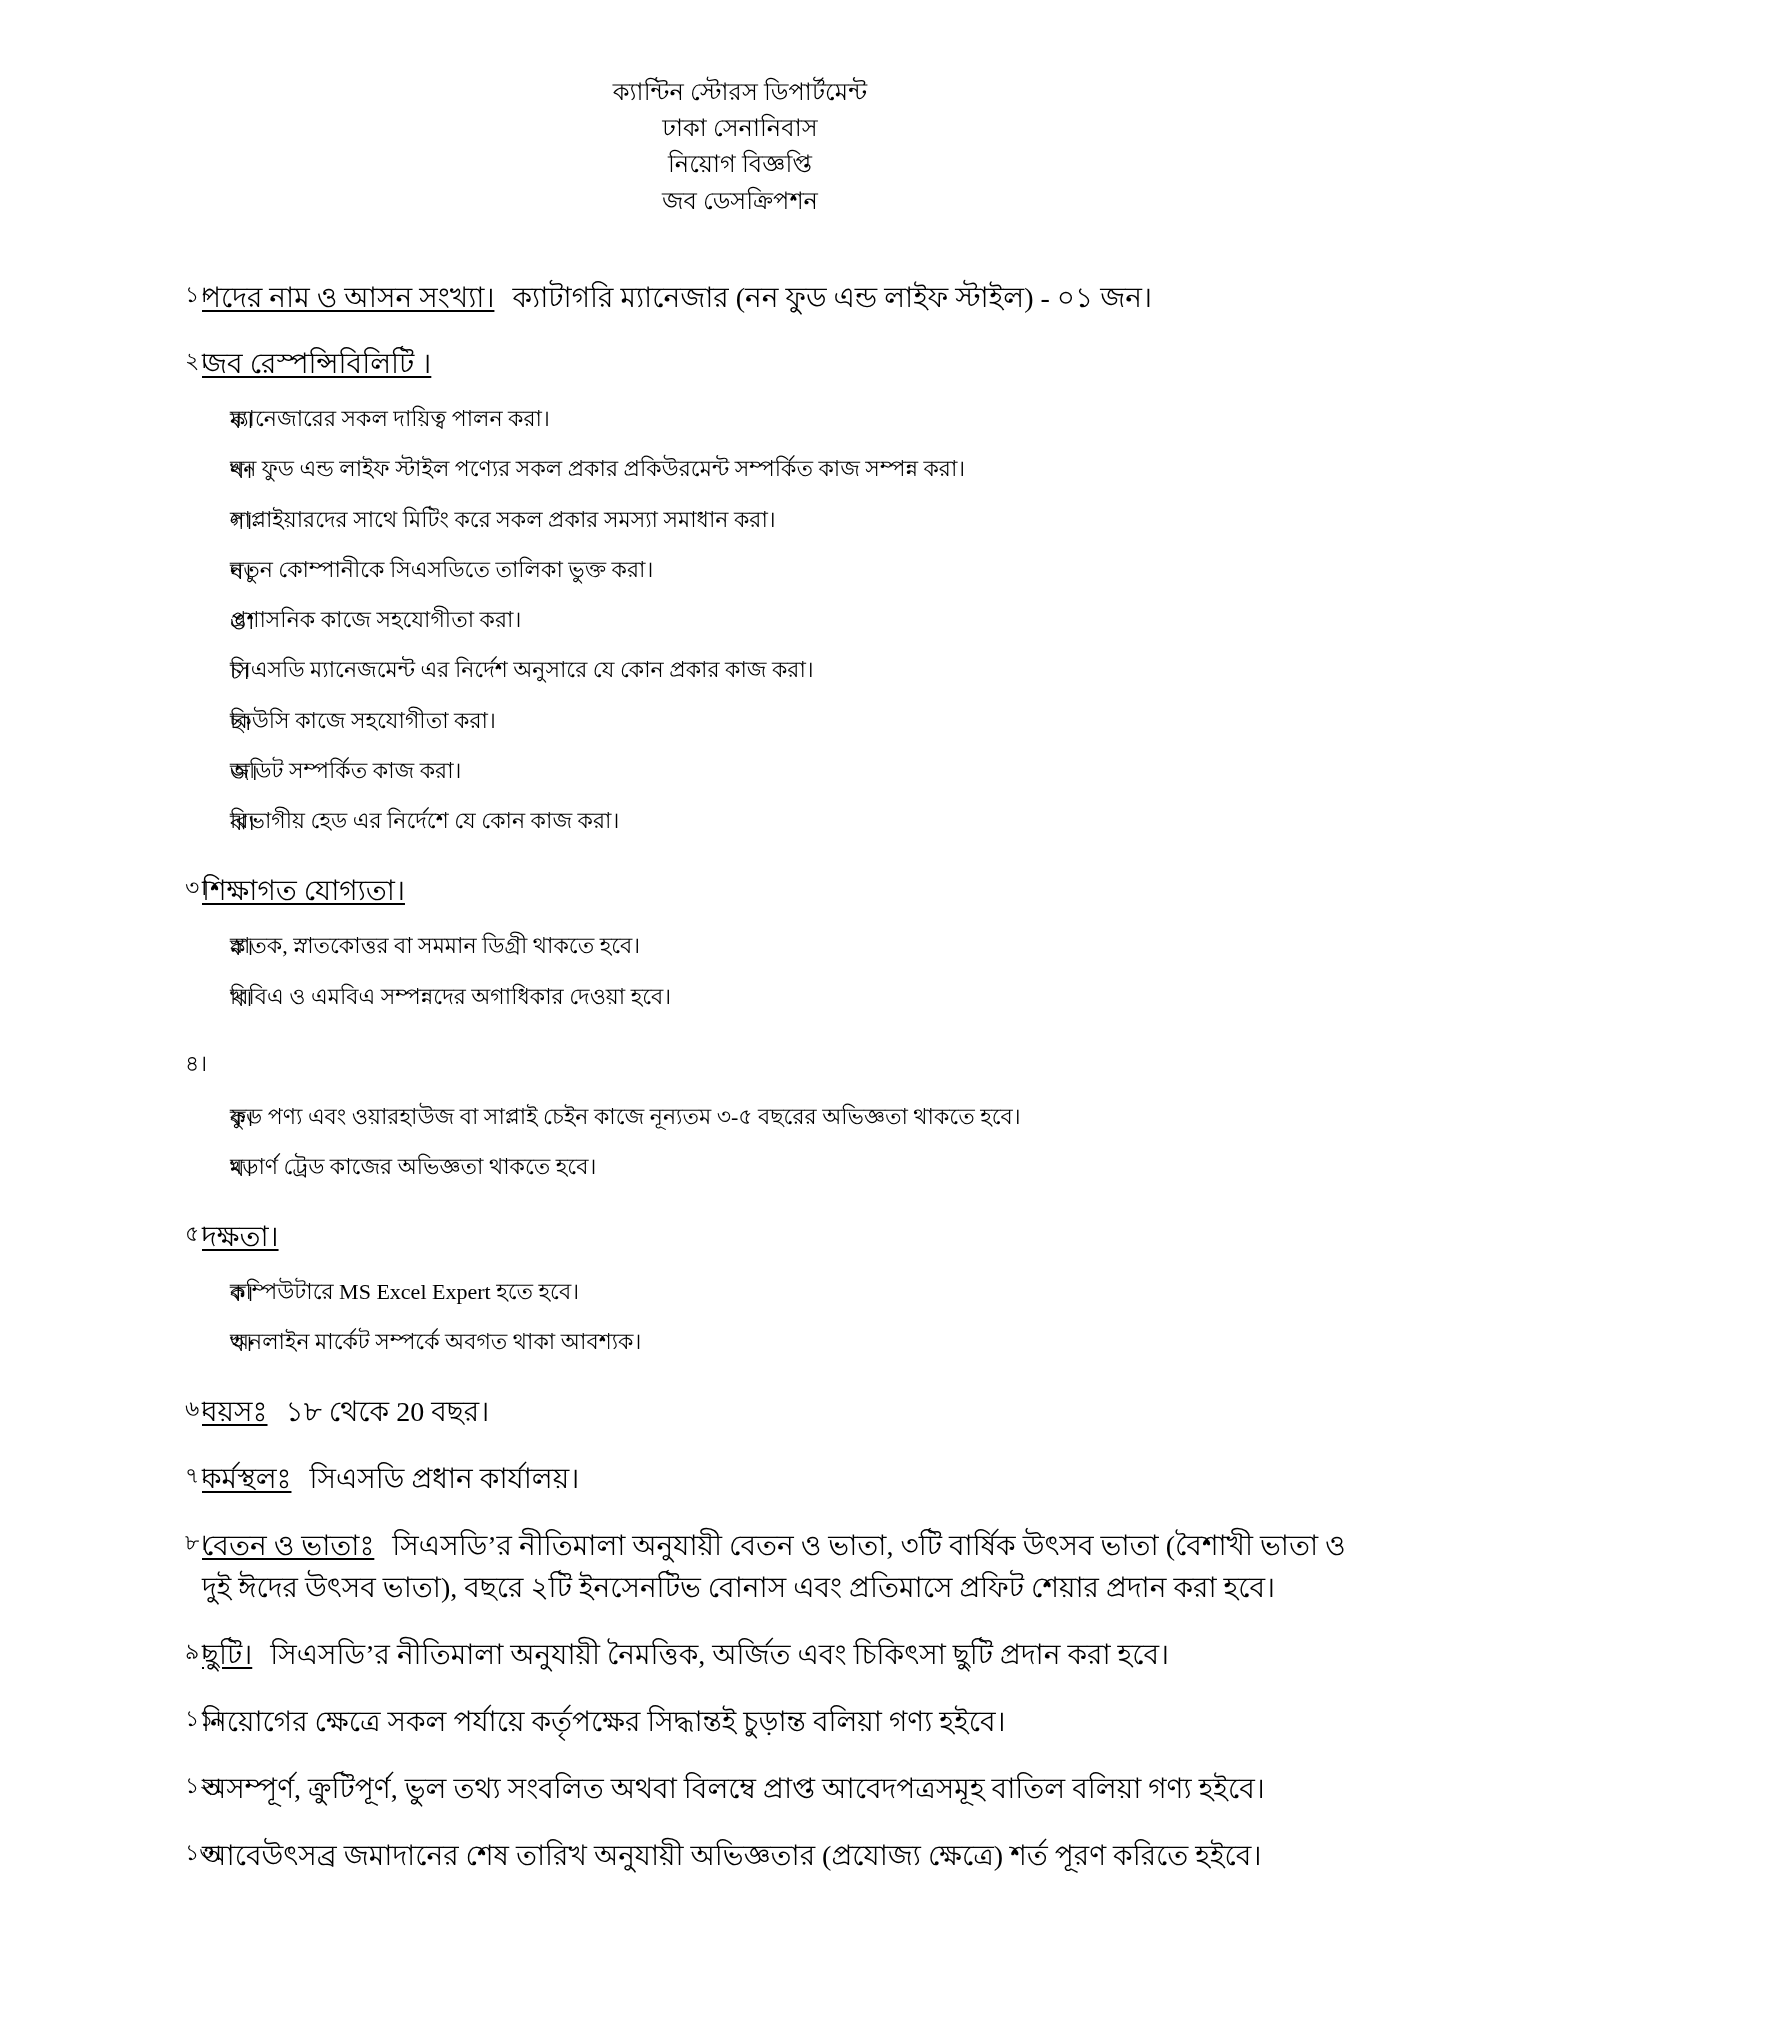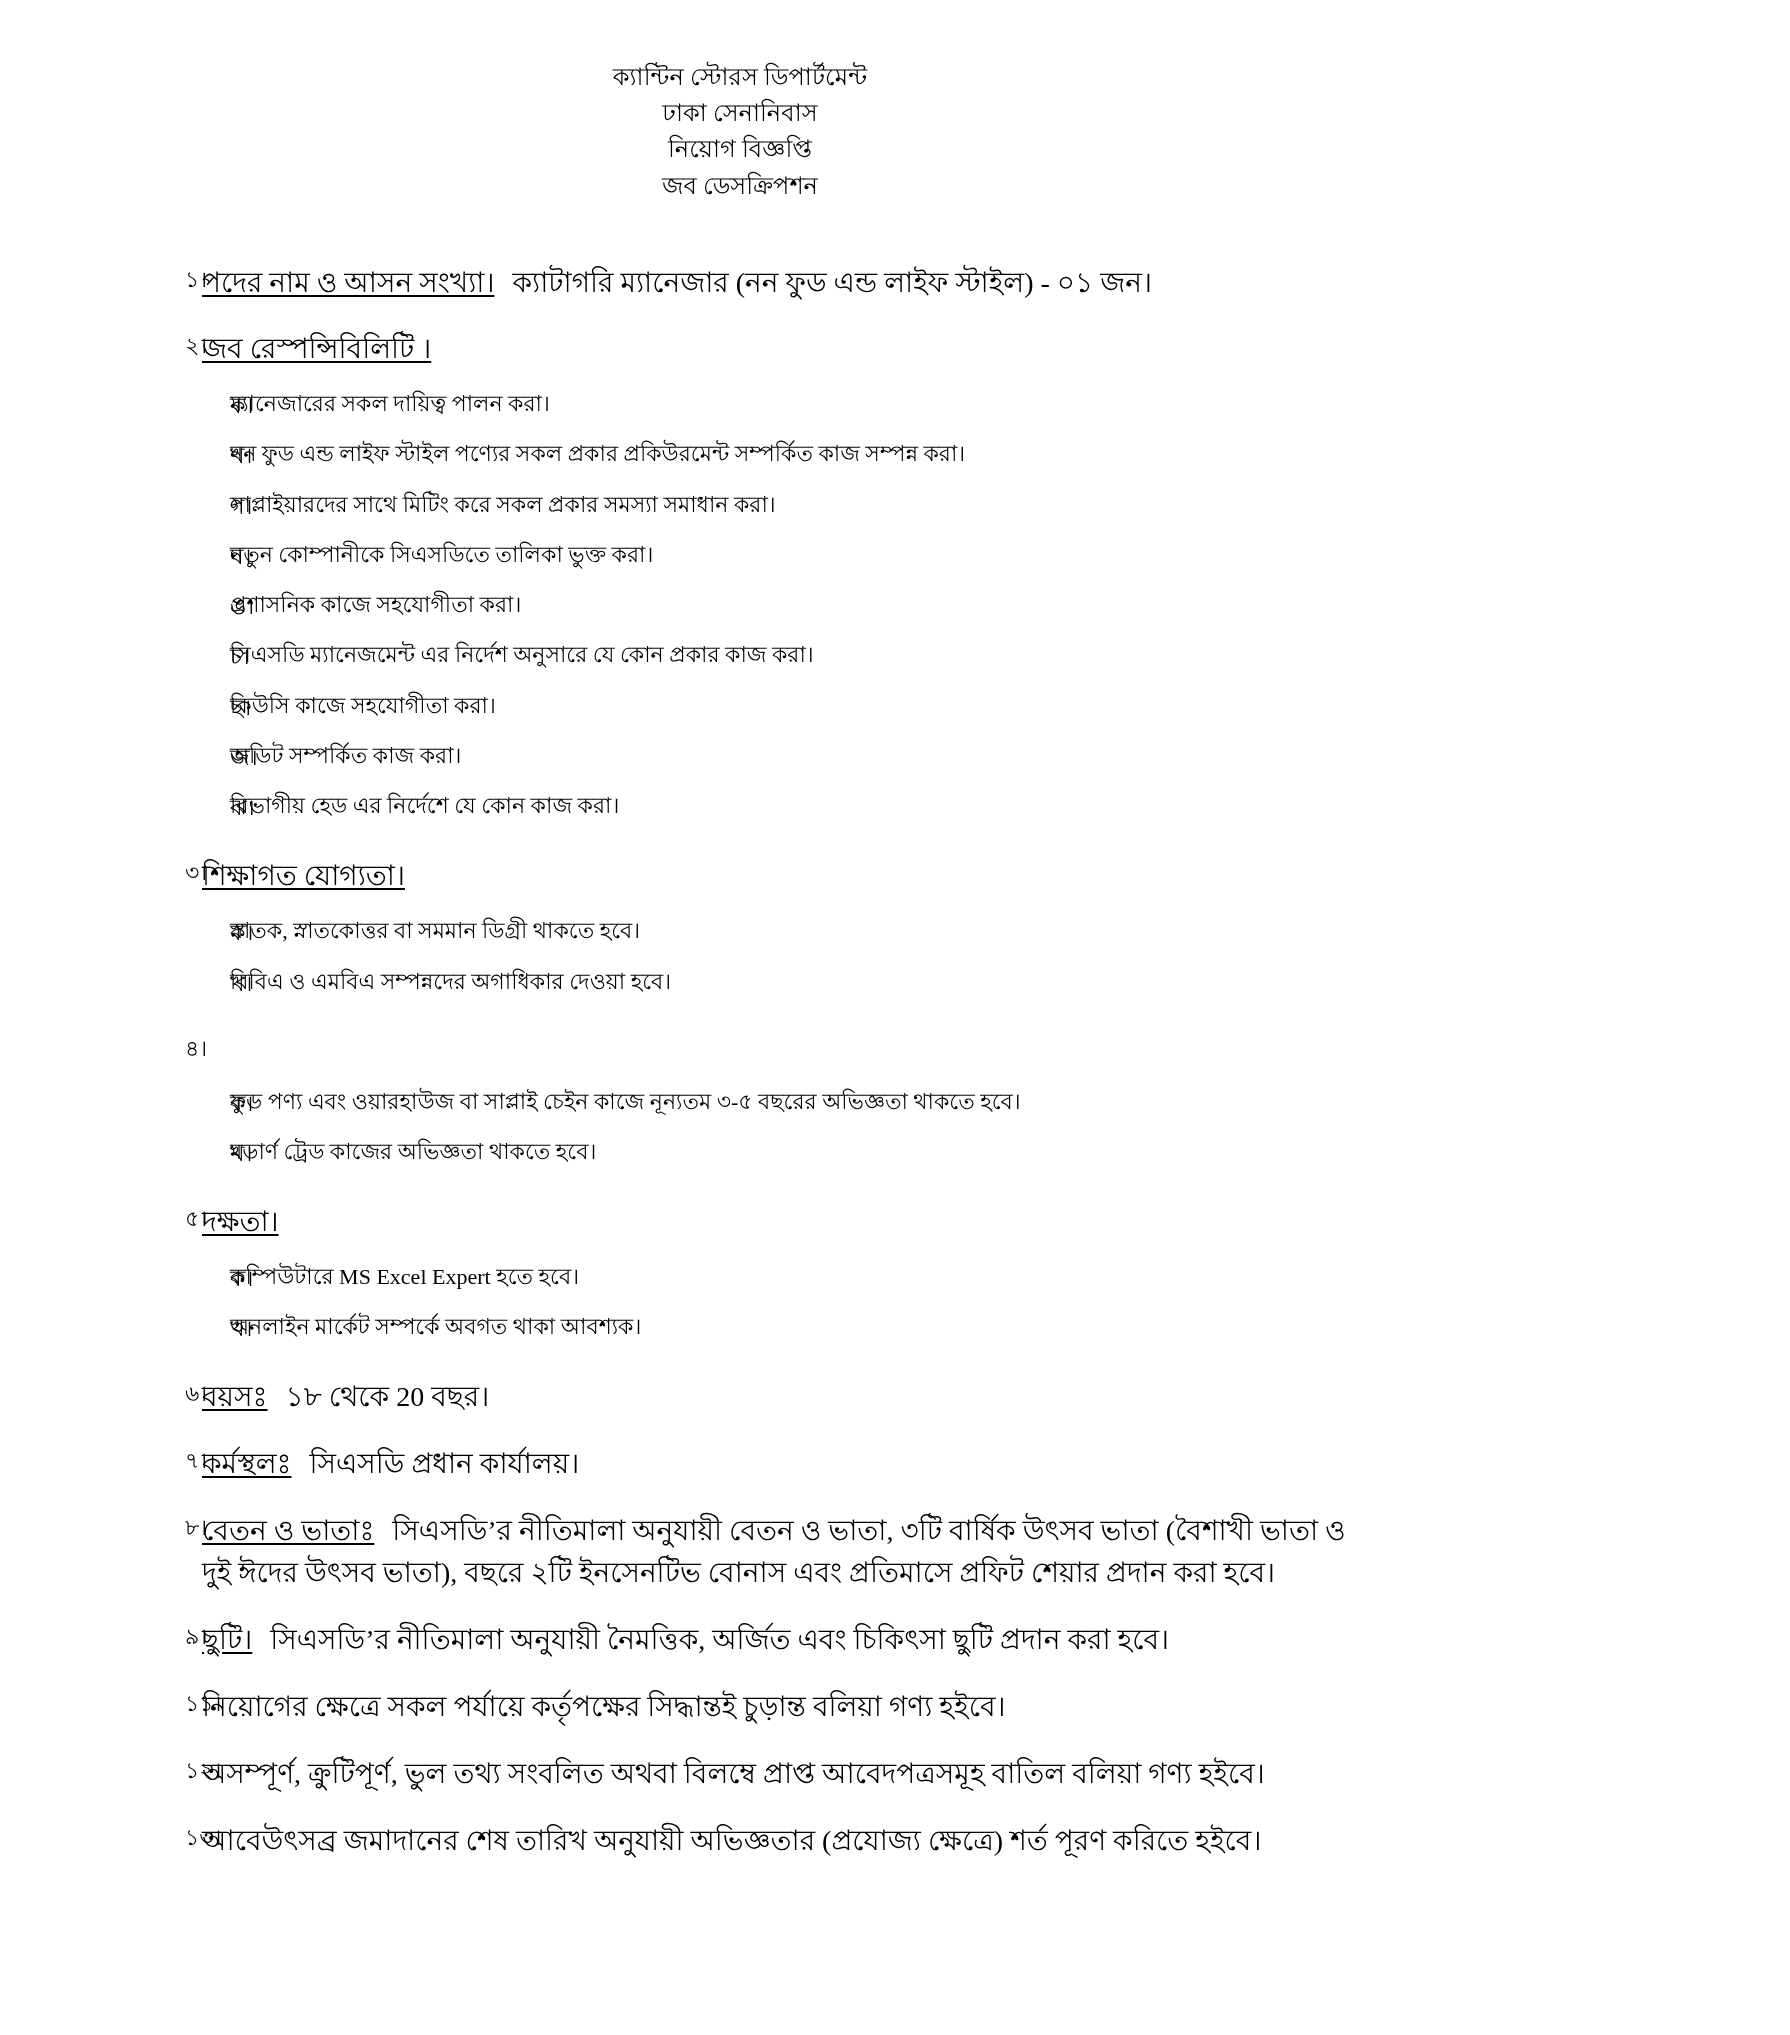--- a/index.html
+++ b/index.html
@@ -11,21 +11,21 @@
     width: 1790px;
     min-height: 2035px;
     font-family: "Liberation Serif", serif;
     color: #000000;
     -webkit-font-smoothing: antialiased;
   }
   .page {
     width: 1480px;
     min-height: 2035px;
     box-sizing: border-box;
-    padding: 59px 126px 42px 126px;
+    padding: 74px 126px 42px 126px;
     position: relative;
   }
   .header-block {
     text-align: center;
     line-height: 1.5;
   }
   .header-line {
     font-size: 24px;
     letter-spacing: 0.1px;
   }

